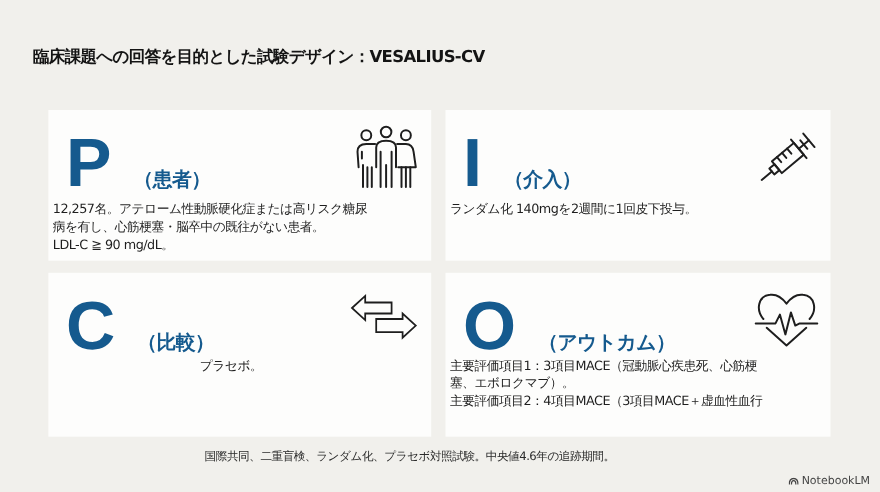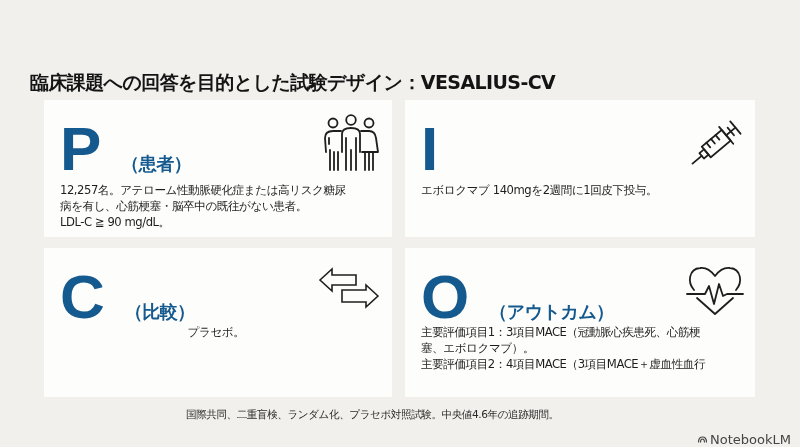--- a/index.html
+++ b/index.html
@@ -12,26 +12,25 @@
       background: #f1f0ec;
       font-family: "DejaVu Sans", "Liberation Sans", sans-serif;
       position: relative;
       overflow: hidden;
       color: #1c1c1c;
     }
     .title {
       position: absolute;
       left: 30px;
       top: 42px;
-      font-size: 19px;
+      font-size: 15px;
       font-weight: bold;
       color: #141414;
       letter-spacing: -0.6px;
       white-space: nowrap;
-      margin-top: 28px;
     }
     .card {
       position: absolute;
       background: #fdfdfc;
       box-sizing: border-box;
     }
     #card-p { left: 44px; top: 100px; width: 348px; height: 137px; }
     #card-i { left: 405px; top: 100px; width: 350px; height: 137px; }
     #card-c { left: 44px; top: 248px; width: 348px; height: 149px; }
     #card-o { left: 405px; top: 248px; width: 350px; height: 149px; }
@@ -52,21 +51,21 @@
     }
     .sub {
       font-weight: bold;
       font-size: 18px;
       color: #155a8e;
       margin-left: 20px;
       letter-spacing: -0.5px;
     }
     .body-text {
       position: absolute;
-      left: 16px;
+      left: 4px;
       right: 20px;
       font-size: 11.6px;
       line-height: 16px;
       color: #1e1e1e;
       letter-spacing: -0.45px;
     }
     .body-text p { margin: 0; }
     .icon {
       position: absolute;
     }
@@ -76,21 +75,21 @@
       top: 408px;
       font-size: 10.6px;
       color: #2a2a2a;
       letter-spacing: -0.45px;
       white-space: nowrap;
     }
     .brand {
       position: absolute;
       right: 9px;
       top: 432px;
-      font-size: 13px;
+      font-size: 10px;
       color: #444;
       display: flex;
       align-items: center;
       gap: 3px;
       white-space: nowrap;
     }
   </style>
 </head>
 <body>
 
@@ -116,37 +115,38 @@
   <div class="body-text" style="top:82px;">
     <p>12,257名。アテローム性動脈硬化症または高リスク糖尿</p>
     <p>病を有し、心筋梗塞・脳卒中の既往がない患者。</p>
     <p>LDL-C ≧ 90 mg/dL。</p>
   </div>
 </div>
 
 <div class="card" id="card-i">
   <div class="head" style="top:18px;">
     <span class="letter">I</span>
+    <span class="sub">（介入）</span>
   </div>
   <svg class="icon" style="left:280px; top:14px;" width="64" height="58" viewBox="0 0 64 58" fill="none" stroke="#1e1e1e" stroke-width="1.8" stroke-linecap="round" stroke-linejoin="round">
     <g transform="rotate(-40 32 29)">
       <line x1="0" y1="29" x2="12" y2="29"></line>
       <rect x="12" y="25.5" width="6" height="7"></rect>
       <rect x="18" y="22" width="26" height="14"></rect>
       <line x1="24" y1="22" x2="24" y2="28"></line>
       <line x1="30" y1="22" x2="30" y2="28"></line>
       <line x1="36" y1="22" x2="36" y2="28"></line>
       <line x1="44" y1="18" x2="44" y2="40"></line>
       <line x1="44" y1="29" x2="56" y2="29"></line>
       <line x1="56" y1="21" x2="56" y2="37"></line>
       <line x1="50" y1="24" x2="50" y2="34"></line>
     </g>
   </svg>
   <div class="body-text" style="top:82px;">
-    <p>エボロクマブ 140mgを2週間に1回皮下投与。</p>
+    <p>ランダム化 140mgを2週間に1回皮下投与。</p>
   </div>
 </div>
 
 <div class="card" id="card-c">
   <div class="head" style="top:18px;">
     <span class="letter">C</span>
     <span class="sub">（比較）</span>
   </div>
   <svg class="icon" style="left:274px; top:18px;" width="62" height="44" viewBox="0 0 62 44" fill="none" stroke="#1e1e1e" stroke-width="1.6" stroke-linejoin="miter">
     <path d="M2 14 L14 3 L14 9 L38 9 L38 19 L14 19 L14 25 Z"></path>

